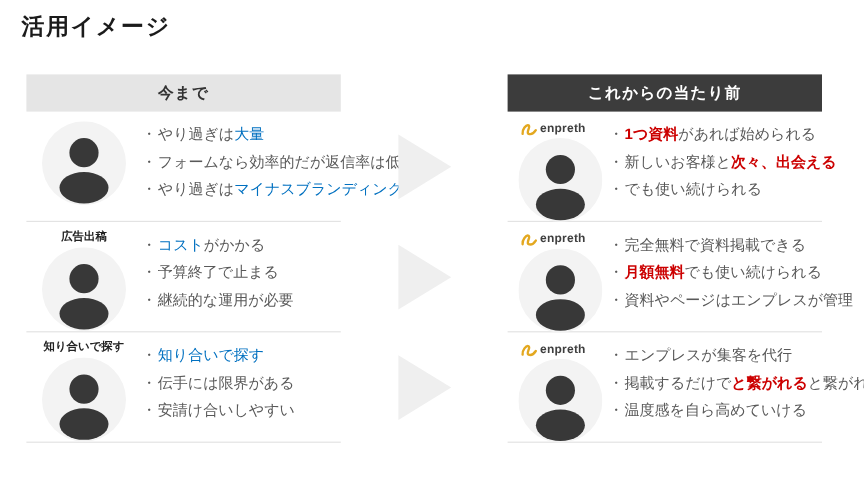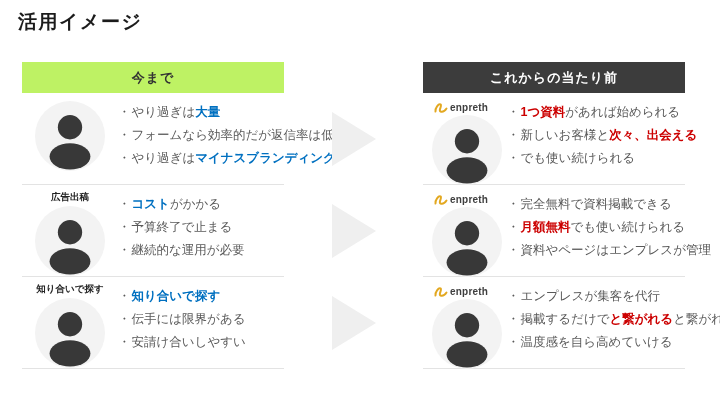--- a/index.html
+++ b/index.html
@@ -22,21 +22,21 @@
     position: absolute; top: 62px; width: 262px;
   }
   .col.left  { left: 22px; }
   .col.right { left: 423px; }
 
   .col-header {
     height: 31px;
     display: flex; align-items: center; justify-content: center;
     font-size: 13px; font-weight: bold; letter-spacing: 1px;
   }
-  .col-header.light { background: #bef264; color: #333333; }
+  .col-header.light { background: #e5e5e5; color: #333333; }
   .col-header.dark  { background: #3c3c3c; color: #ffffff; }
 
   .row {
     display: flex;
     height: 92px;
     border-bottom: 1px solid #e3e3e3;
   }
   .persona { flex: 0 0 96px; padding-top: 6px; }
   .col.right .persona { flex-basis: 84px; padding-left: 7px; }
 
@@ -60,21 +60,21 @@
   .avatar { width: 70px; height: 70px; display: block; }
   .col.left .avatar { margin: 2px auto 0 auto; }
   .col.right .avatar { margin: 1px 0 0 2px; }
 
   .bullets { flex: 1; padding-top: 8px; }
   .bullet-line {
     font-size: 12.5px; line-height: 23px; color: #595959;
     white-space: nowrap;
   }
   .bullet-dot { color: #595959; margin-right: 1px; }
-  .seg-b { color: #0070c0; font-weight: bold; }
+  .seg-b { color: #0070c0; font-weight: normal; }
   .seg-r { color: #cc0000; font-weight: bold; text-align: right; }
 
   .arrows-col {
     position: absolute; left: 284px; top: 93px; width: 139px;
   }
   .arrow-cell {
     height: 92px;
     display: flex; align-items: center; justify-content: center;
   }
   .arrow {

